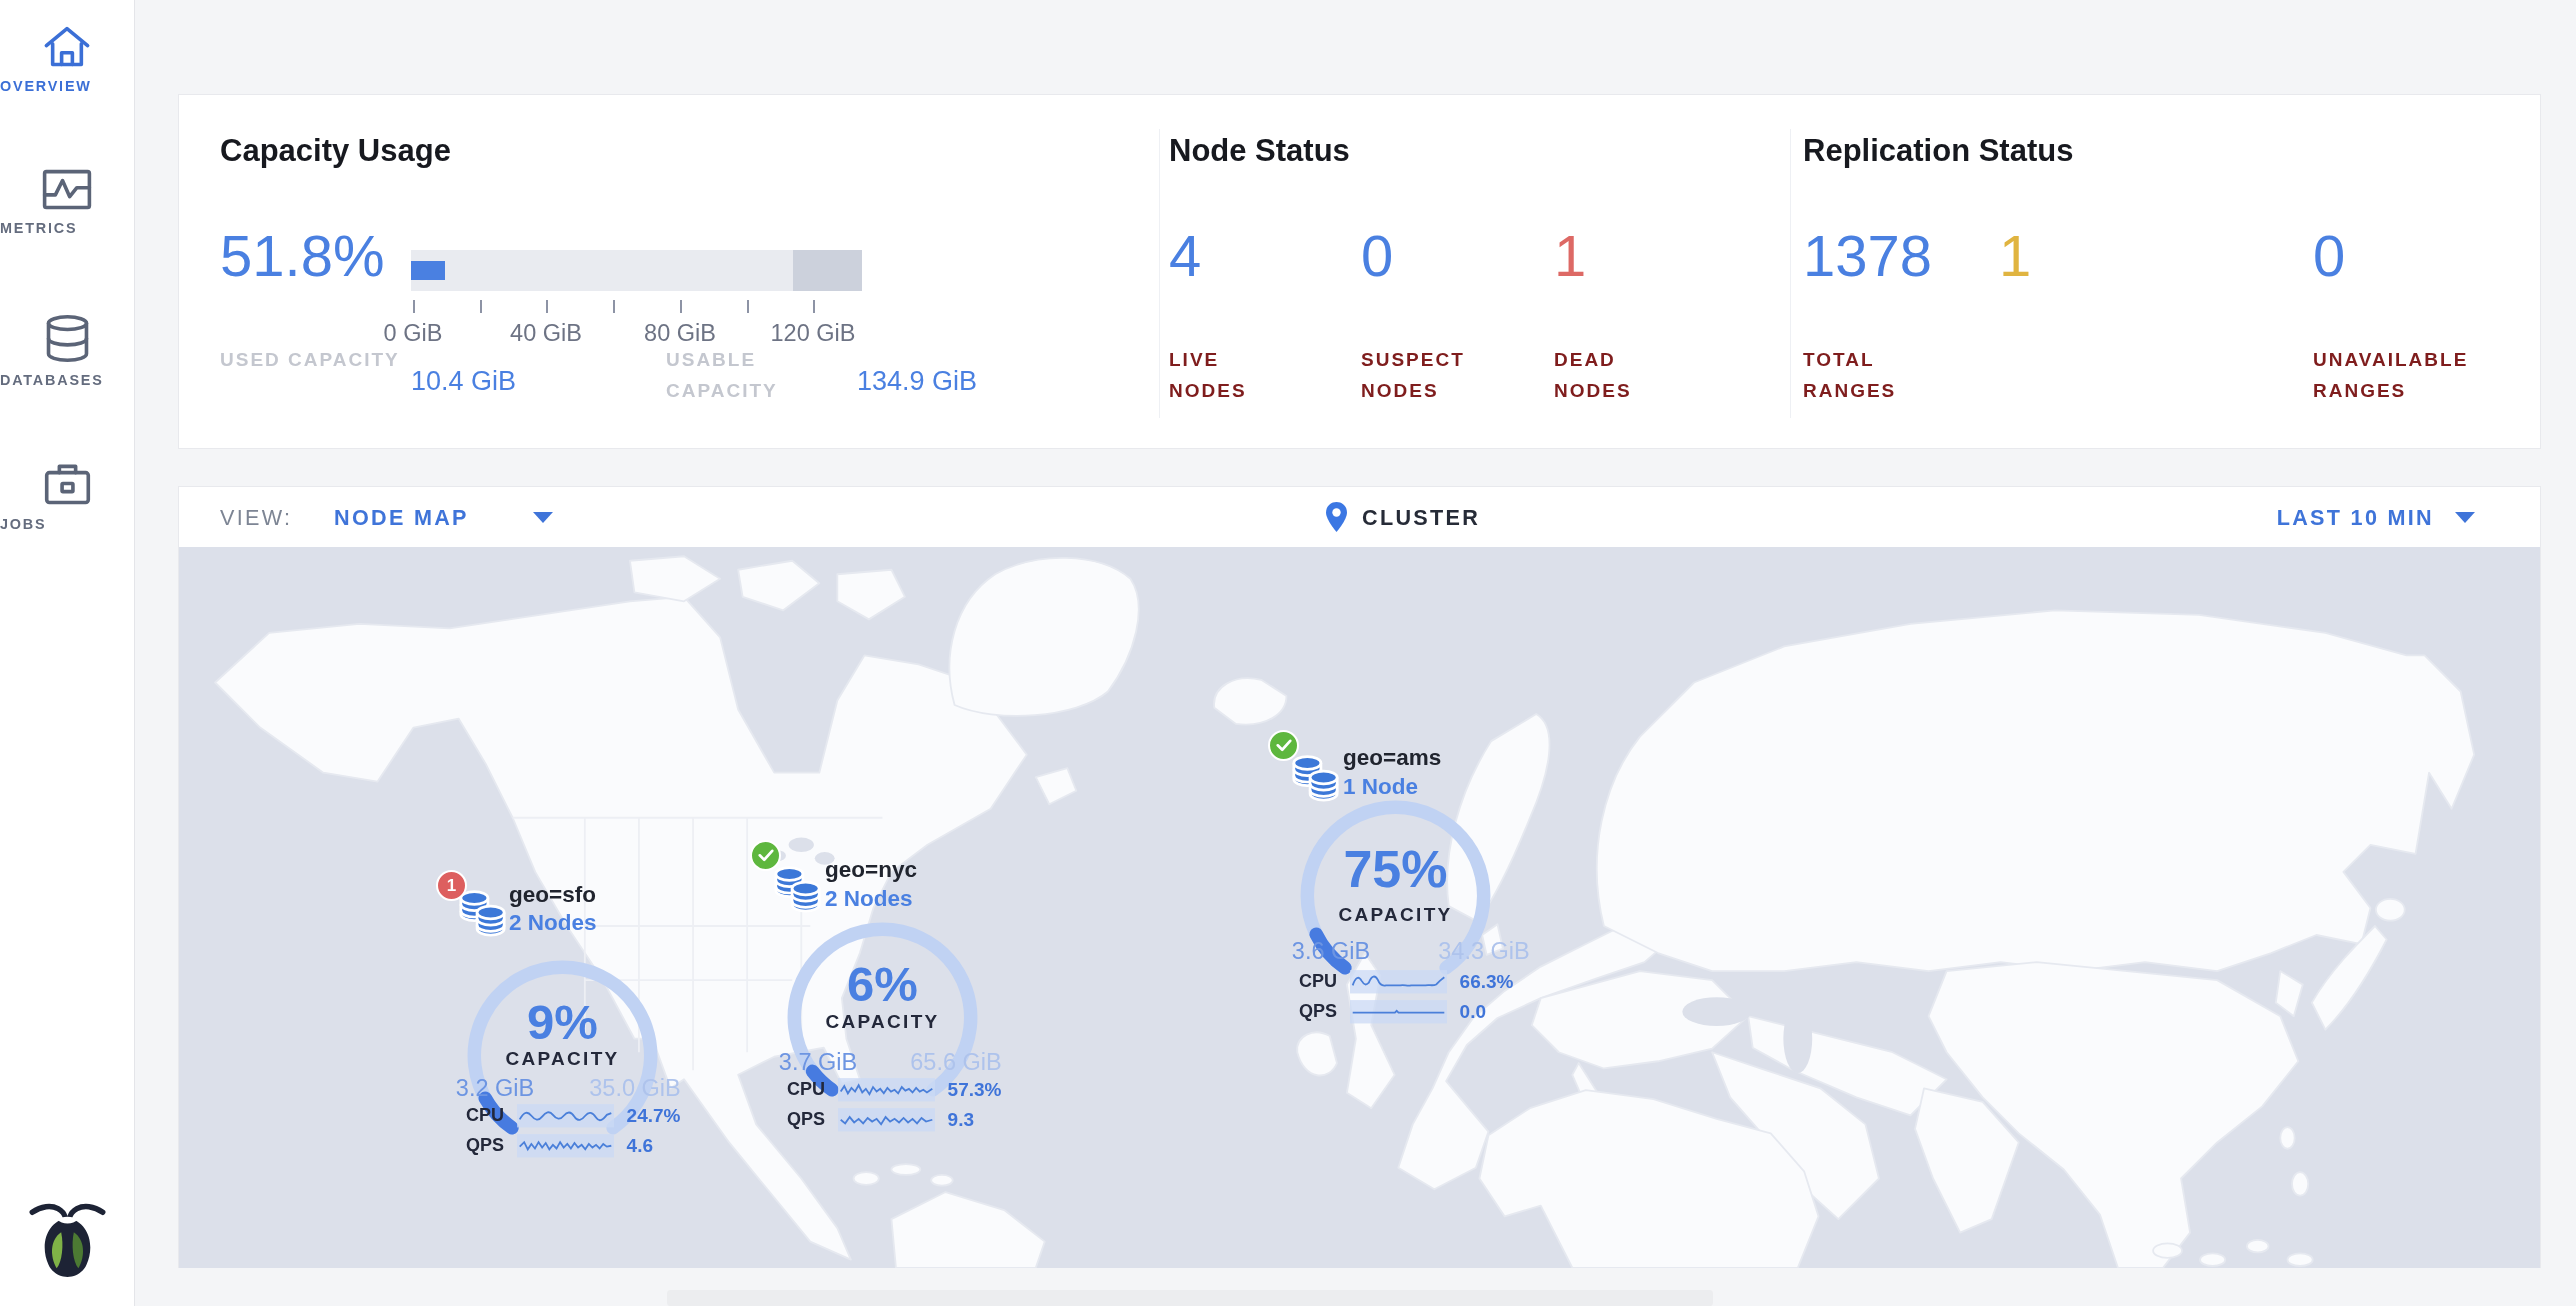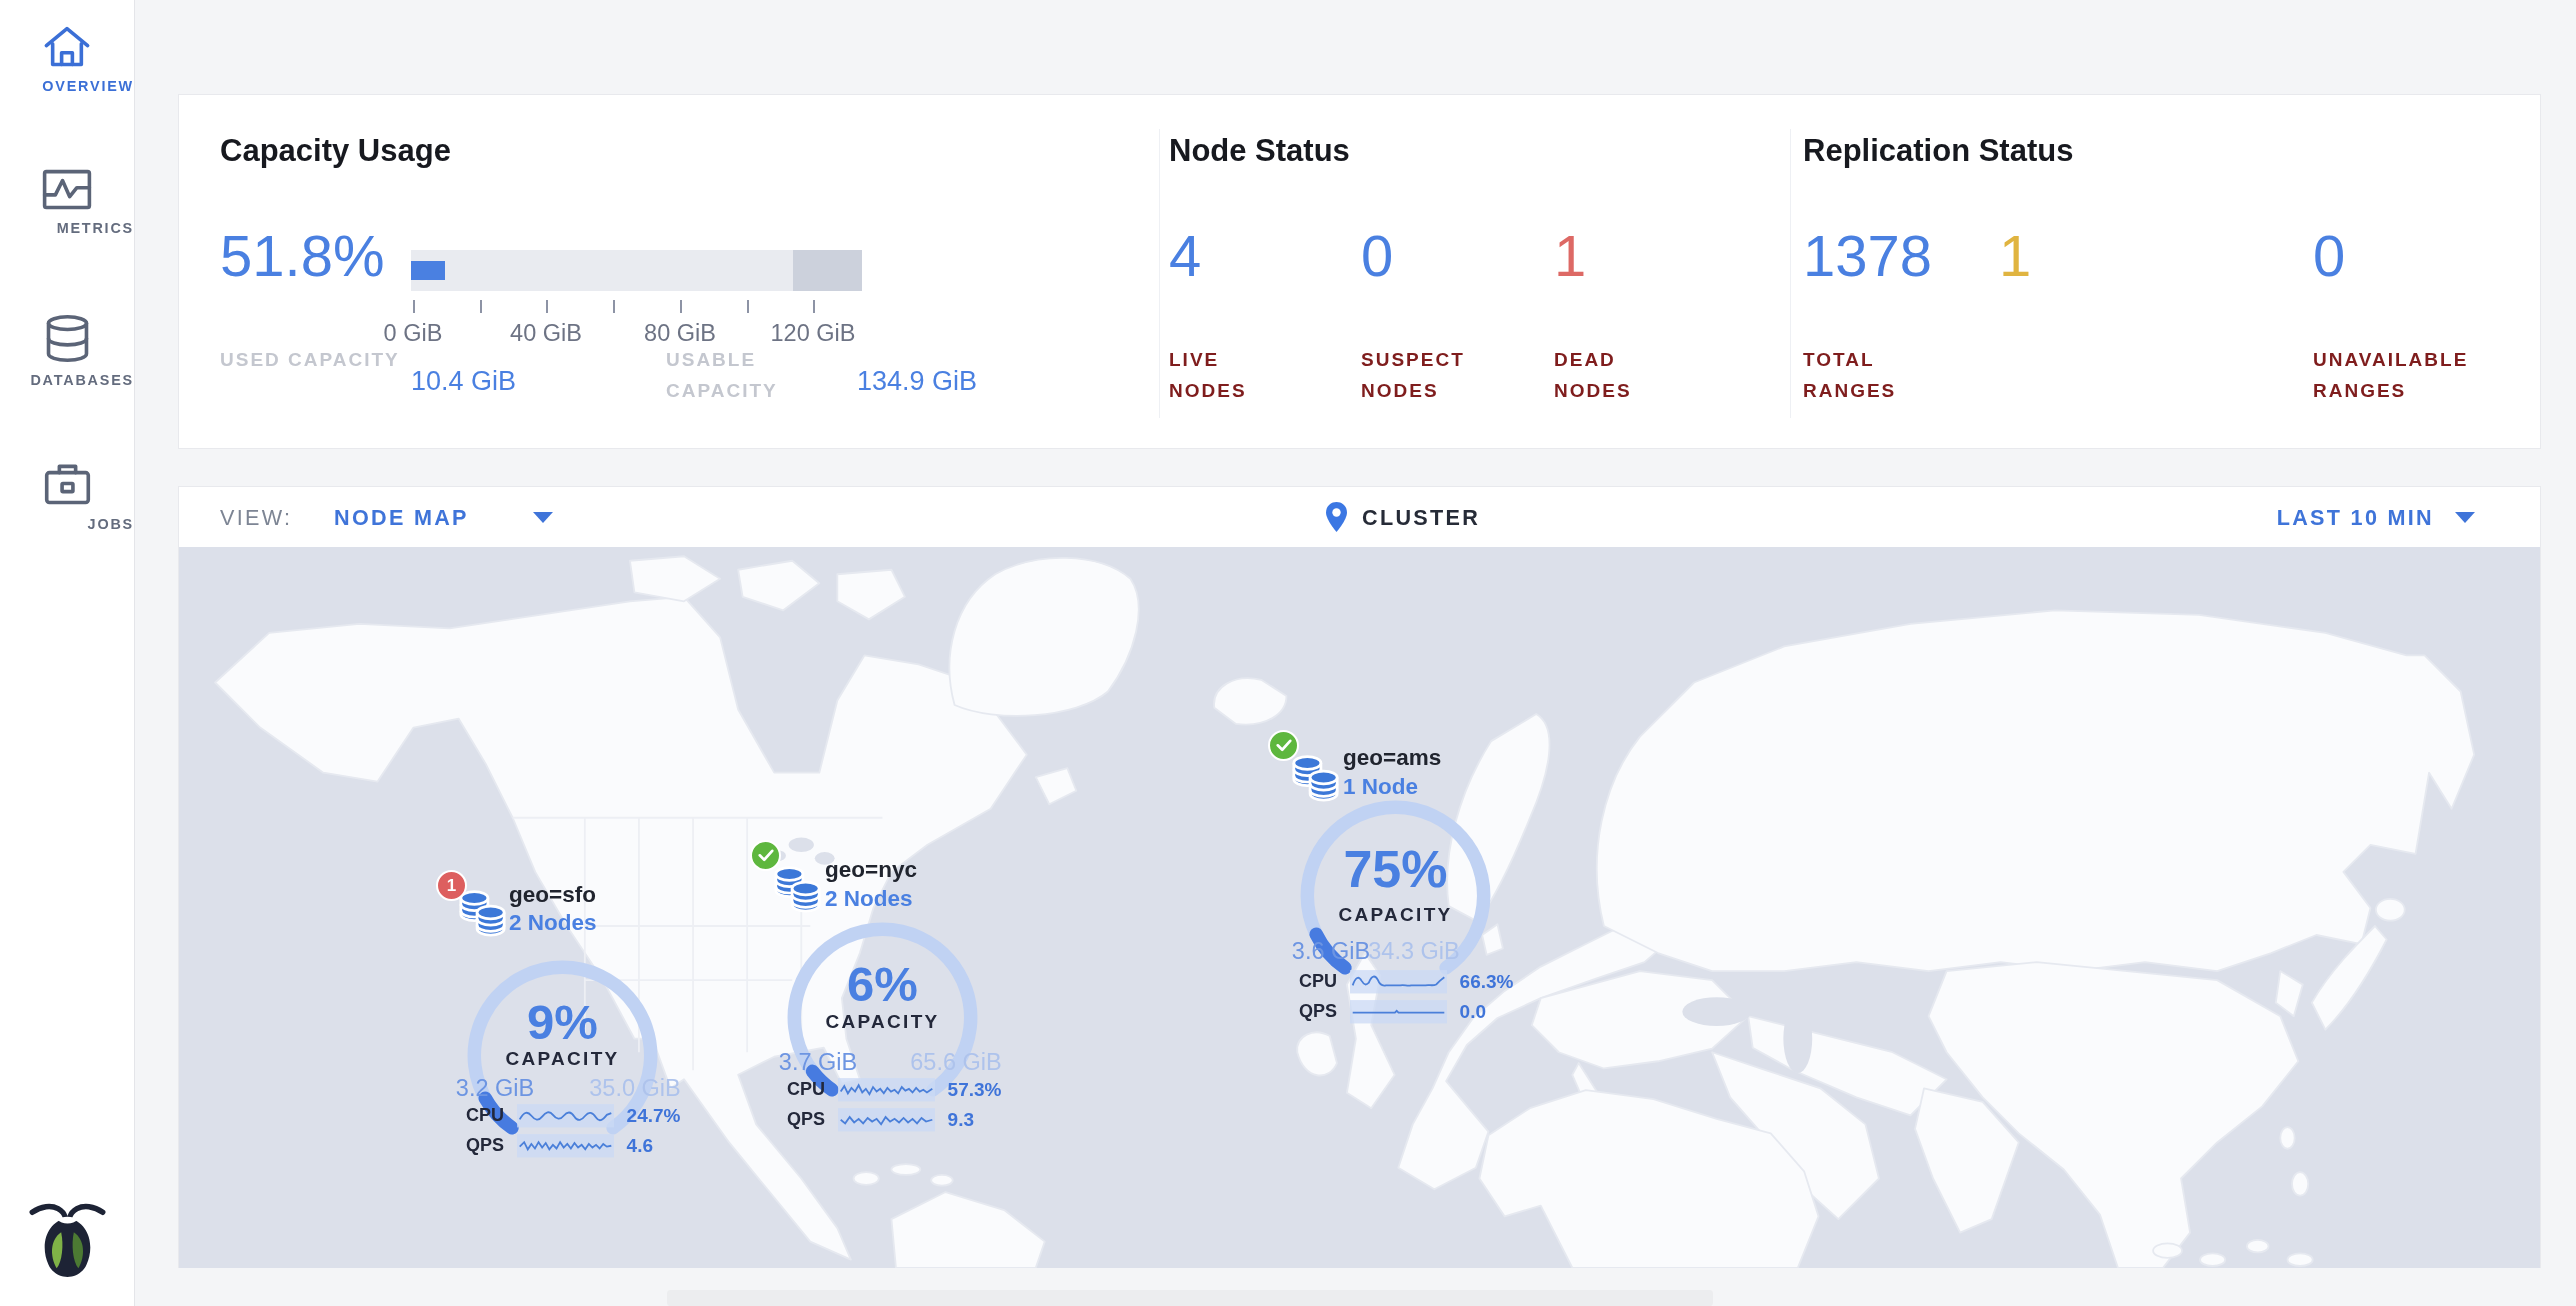--- a/index.html
+++ b/index.html
@@ -1,21 +1,21 @@
 <!DOCTYPE html>
 <html style="font-size:14.4px"><head>
 <meta charset="utf-8">
 <style>
   * { margin:0; padding:0; box-sizing:border-box; }
   body { background:#f4f5f7; font-family:"Liberation Sans", sans-serif; }
   .screen { position:relative; width:2576px; height:1306px; background:#f4f5f7; overflow:hidden; }
 
   
   .sidebar { position:absolute; left:0; top:0; width:135px; height:1306px; background:#ffffff; border-right:0.9px solid #e4e5e9; }
-  .nav-item { position:absolute; left:0; width:134px; text-align:right; cursor:pointer; }
+  .nav-item { position:absolute; left:0; width:134px; text-align:left; cursor:pointer; }
   .nav-item svg { display:block; margin:0 auto; }
   .nav-label { display:block; margin-top:9px; font-size:14.4px; font-weight:700; letter-spacing:1.8px; color:#646c7e; }
   .nav-item.active .nav-label { color:#3b6fd6; }
   .nav-overview { top:23.5px; }
   .nav-metrics { top:168px; }
   .nav-databases { top:314px; }
   .nav-jobs { top:460px; }
   .sidebar-logo { position:absolute; left:25px; top:1196px; }
 
   
@@ -377,21 +377,21 @@
         </svg>
         <div class="node-name" style="left:1164px; top:198px">geo=ams</div>
         <div class="node-count" style="left:1164px; top:227px">1 Node</div>
         <svg class="gauge" style="left:1113px; top:245px" viewBox="0 0 230 230">
           <path d="M58.8,195.3 A98,98 0 1 1 171.2,195.3" fill="none" stroke="#c0d2f3" stroke-width="15" stroke-linecap="round"></path>
           <path d="M58.8,195.3 A98,98 0 0 1 26.9,158" fill="none" stroke="#477be0" stroke-width="15" stroke-linecap="round"></path>
         </svg>
         <div class="gauge-pct f58" style="left:1113px; top:296px">75%</div>
         <div class="gauge-cap" style="left:1113px; top:357px">CAPACITY</div>
         <div class="gib used" style="left:1152px; top:391px">3.6 GiB</div>
-        <div class="gib total" style="left:1235px; top:391px">34.3 GiB</div>
+        <div class="gib total" style="left:1305px; top:391px">34.3 GiB</div>
         <div class="stat-row" style="left:1120px; top:423px">
           <span class="rlabel">CPU</span>
           <svg class="spark" viewBox="0 0 108 26">
             <rect width="108" height="26" fill="#cbdaf4" opacity="0.75"></rect>
             <path d="M3,17 C6,8 10,6 13,12 C16,17 18,17 21,14 C24,6 28,5 31,11 C33,16 36,18 40,17 L56,17 C60,16 64,18 68,17 L84,17 C88,16 92,18 96,16 L100,12 L105,8" fill="none" stroke="#4a7fd9" stroke-width="2"></path>
           </svg>
           <span class="rvalue">66.3%</span>
         </div>
         <div class="stat-row" style="left:1120px; top:453px">
           <span class="rlabel">QPS</span>

